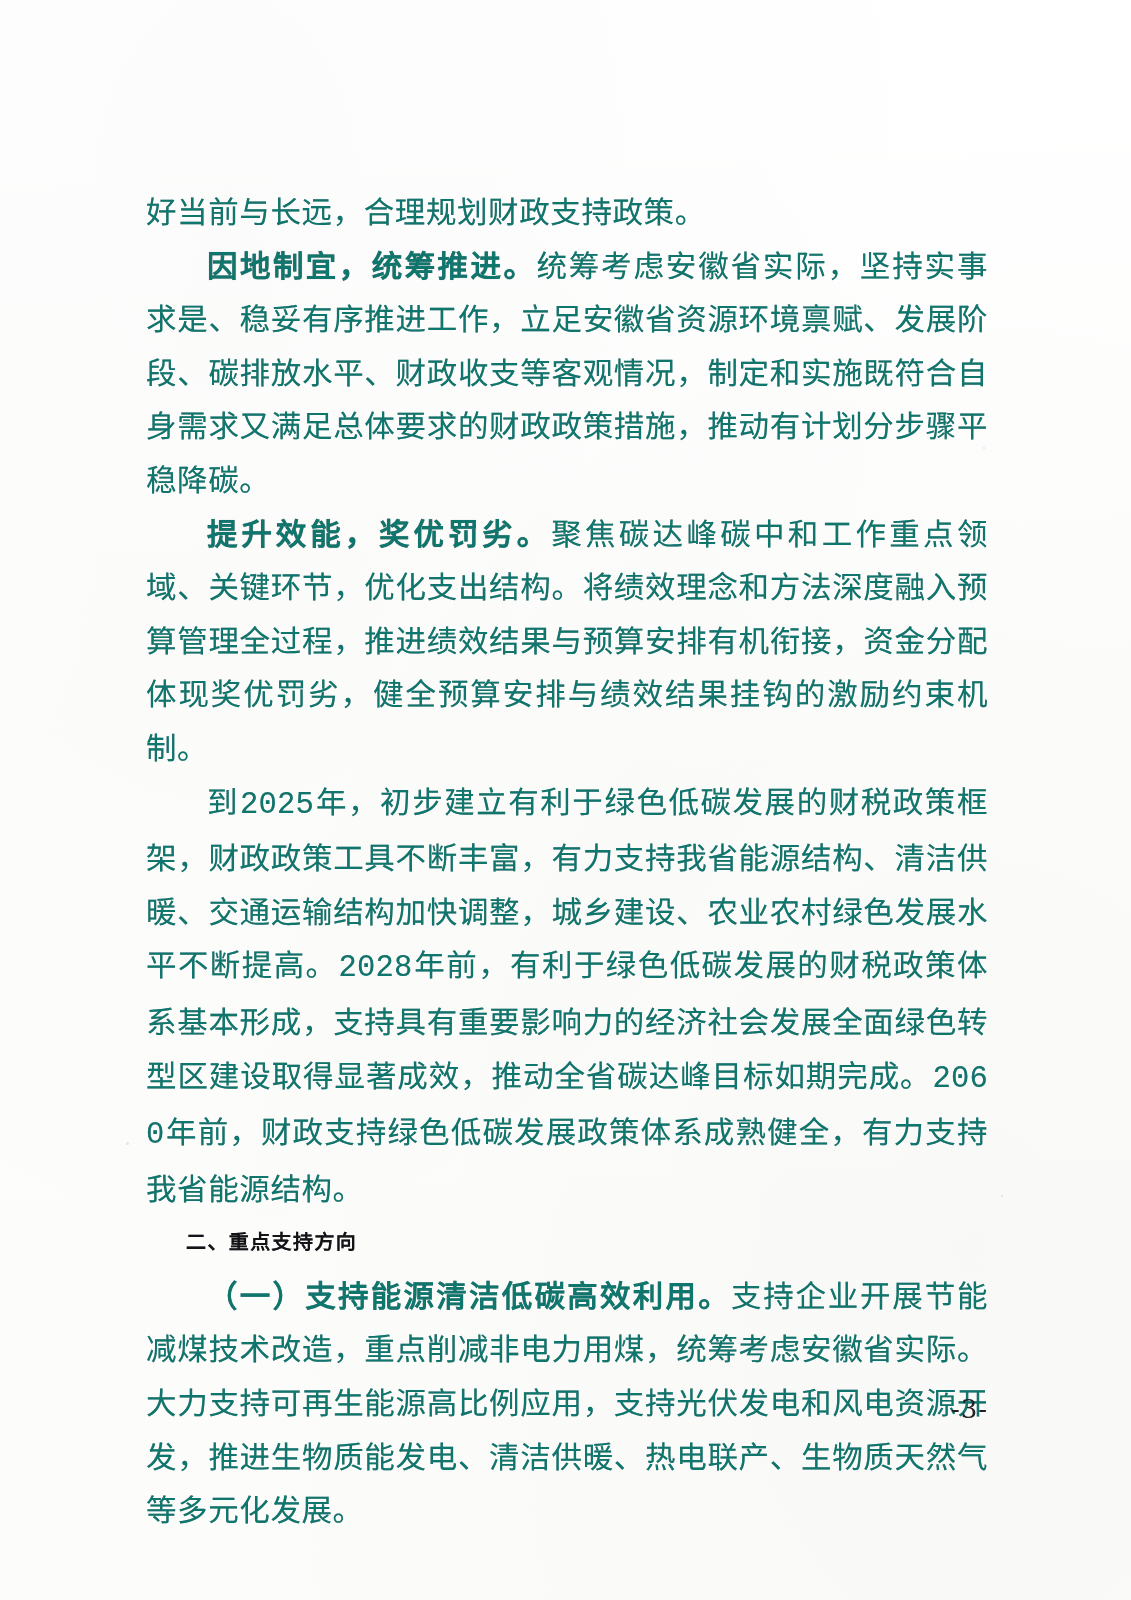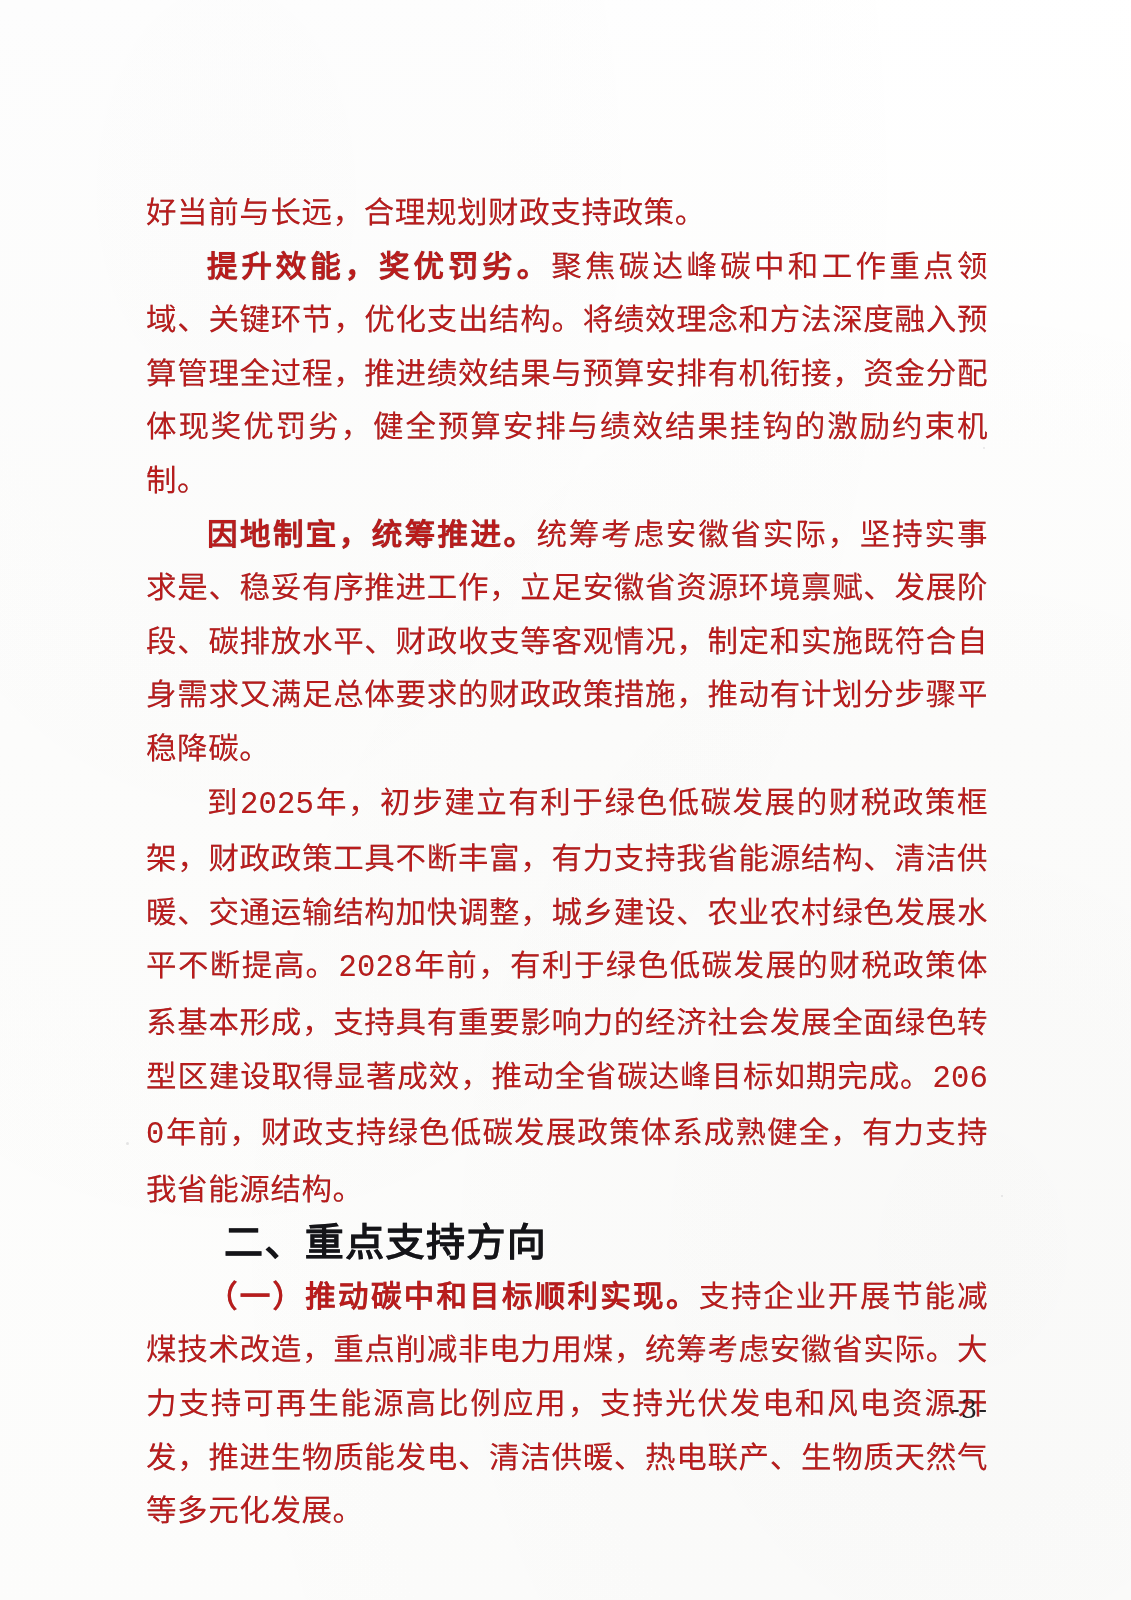--- a/index.html
+++ b/index.html
@@ -41,21 +41,21 @@
     z-index: 2;
   }
 
   p.para {
     margin: 0;
     font-size: 30.5px;
     line-height: 53.6px;
     letter-spacing: 0.6px;
     text-align: justify;
     text-justify: inter-character;
-    color: #b91c1c;
+    color: #0f766e;
     word-break: break-all;
     text-shadow: 0 0 0.55px rgba(30,30,38,0.40);
   }
 
   p.indent {
     text-indent: 2em;
   }
 
   
   .para {
@@ -74,21 +74,21 @@
     font-weight: bold;
     letter-spacing: 1.1px;
   }
 
   
   p.h1-heading {
     margin: 0;
     text-indent: 2em;
     font-family: "DejaVu Sans", "Liberation Sans", sans-serif;
     font-weight: bold;
-    font-size: 39px;
+    font-size: 20px;
     line-height: 53.6px;
     letter-spacing: 1.4px;
     color: #141418;
     text-shadow: 0 0 0.6px rgba(18,18,24,0.55);
   }
 
   
   .num {
     font-family: Liberation Mono, monospace;
     letter-spacing: 0.2px;
@@ -125,35 +125,35 @@
   <div class="speckle" style="left:622px; top:1400px; width:3px; height:2px;"></div>
   <div class="speckle" style="left:983px; top:447px; width:2px; height:2px;"></div>
 
   <div class="body-area">
 
     <p class="para">
       <span>好当前与长远，合理规划财政支持政策。</span>
     </p>
 
     <p class="para indent">
-      <span class="lead">提升效能，奖优罚劣。</span><span>聚焦碳达峰碳中和工作重点领域、关键环节，优化支出结构。将绩效理念和方法深度融入预算管理全过程，推进绩效结果与预算安排有机衔接，资金分配体现奖优罚劣，健全预算安排与绩效结果挂钩的激励约束机制。</span>
+      <span class="lead">因地制宜，统筹推进。</span><span>统筹考虑安徽省实际，坚持实事求是、稳妥有序推进工作，立足安徽省资源环境禀赋、发展阶段、碳排放水平、财政收支等客观情况，制定和实施既符合自身需求又满足总体要求的财政政策措施，推动有计划分步骤平稳降碳。</span>
     </p>
 
     <p class="para indent">
-      <span class="lead">因地制宜，统筹推进。</span><span>统筹考虑安徽省实际，坚持实事求是、稳妥有序推进工作，立足安徽省资源环境禀赋、发展阶段、碳排放水平、财政收支等客观情况，制定和实施既符合自身需求又满足总体要求的财政政策措施，推动有计划分步骤平稳降碳。</span>
+      <span class="lead">提升效能，奖优罚劣。</span><span>聚焦碳达峰碳中和工作重点领域、关键环节，优化支出结构。将绩效理念和方法深度融入预算管理全过程，推进绩效结果与预算安排有机衔接，资金分配体现奖优罚劣，健全预算安排与绩效结果挂钩的激励约束机制。</span>
     </p>
 
 
     <p class="para indent">
       <span>到</span><span class="num">2025</span><span>年，初步建立有利于绿色低碳发展的财税政策框架，财政政策工具不断丰富，有力支持我省能源结构、清洁供暖、交通运输结构加快调整，城乡建设、农业农村绿色发展水平不断提高。</span><span class="num">2028</span><span>年前，有利于绿色低碳发展的财税政策体系基本形成，支持具有重要影响力的经济社会发展全面绿色转型区建设取得显著成效，推动全省碳达峰目标如期完成。</span><span class="num">2060</span><span>年前，财政支持绿色低碳发展政策体系成熟健全，有力支持我省能源结构。</span>
     </p>
 
     <p class="h1-heading">二、重点支持方向</p>
 
     <p class="para indent">
-      <span class="sub-heading">（一）推动碳中和目标顺利实现。</span><span>支持企业开展节能减煤技术改造，重点削减非电力用煤，统筹考虑安徽省实际。大力支持可再生能源高比例应用，支持光伏发电和风电资源开发，推进生物质能发电、清洁供暖、热电联产、生物质天然气等多元化发展。</span>
+      <span class="sub-heading">（一）支持能源清洁低碳高效利用。</span><span>支持企业开展节能减煤技术改造，重点削减非电力用煤，统筹考虑安徽省实际。大力支持可再生能源高比例应用，支持光伏发电和风电资源开发，推进生物质能发电、清洁供暖、热电联产、生物质天然气等多元化发展。</span>
     </p>
 
   </div>
 
   <div class="page-number">-3-</div>
 
 </div>
 
 </body></html>

